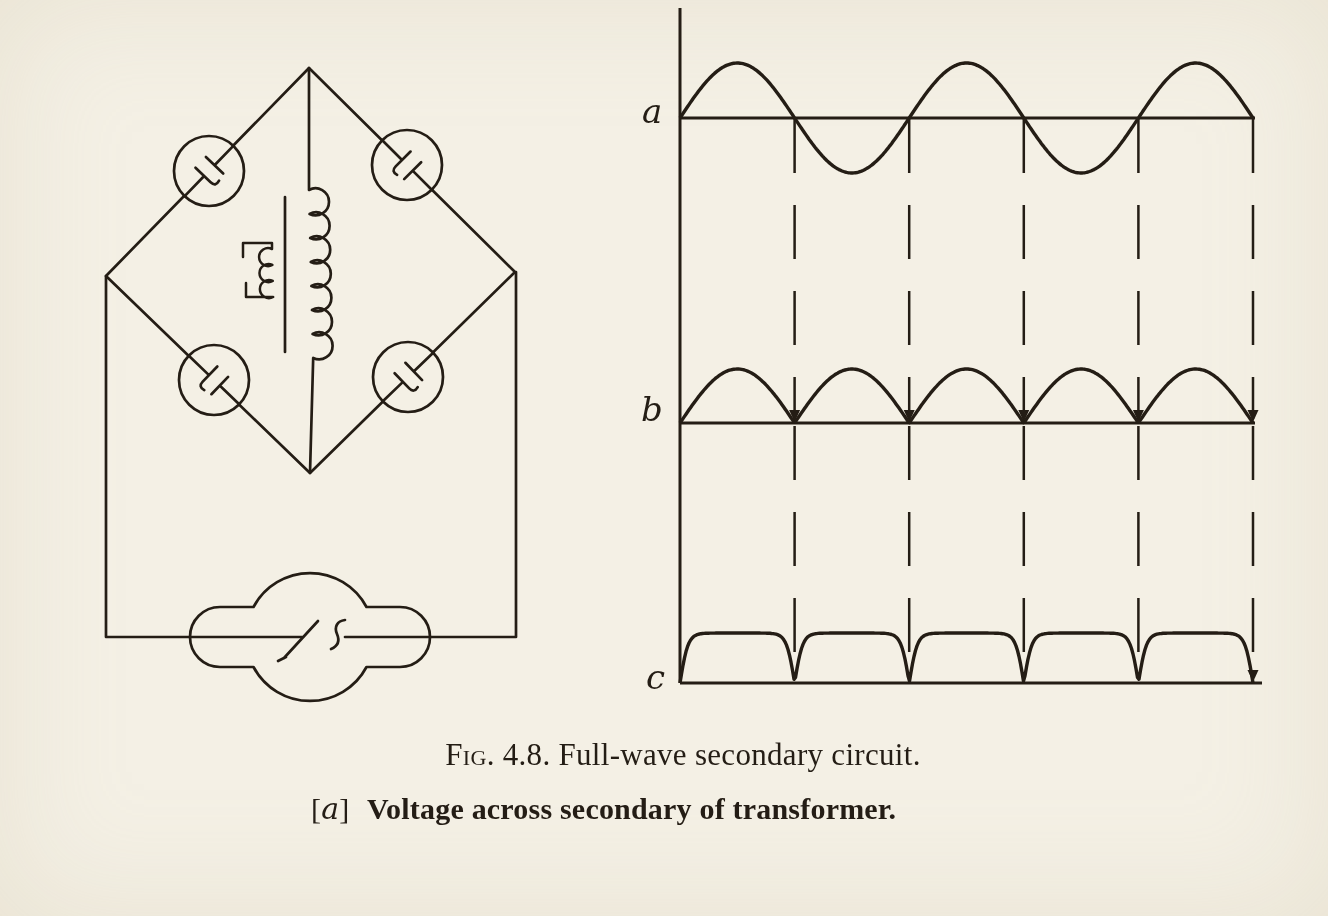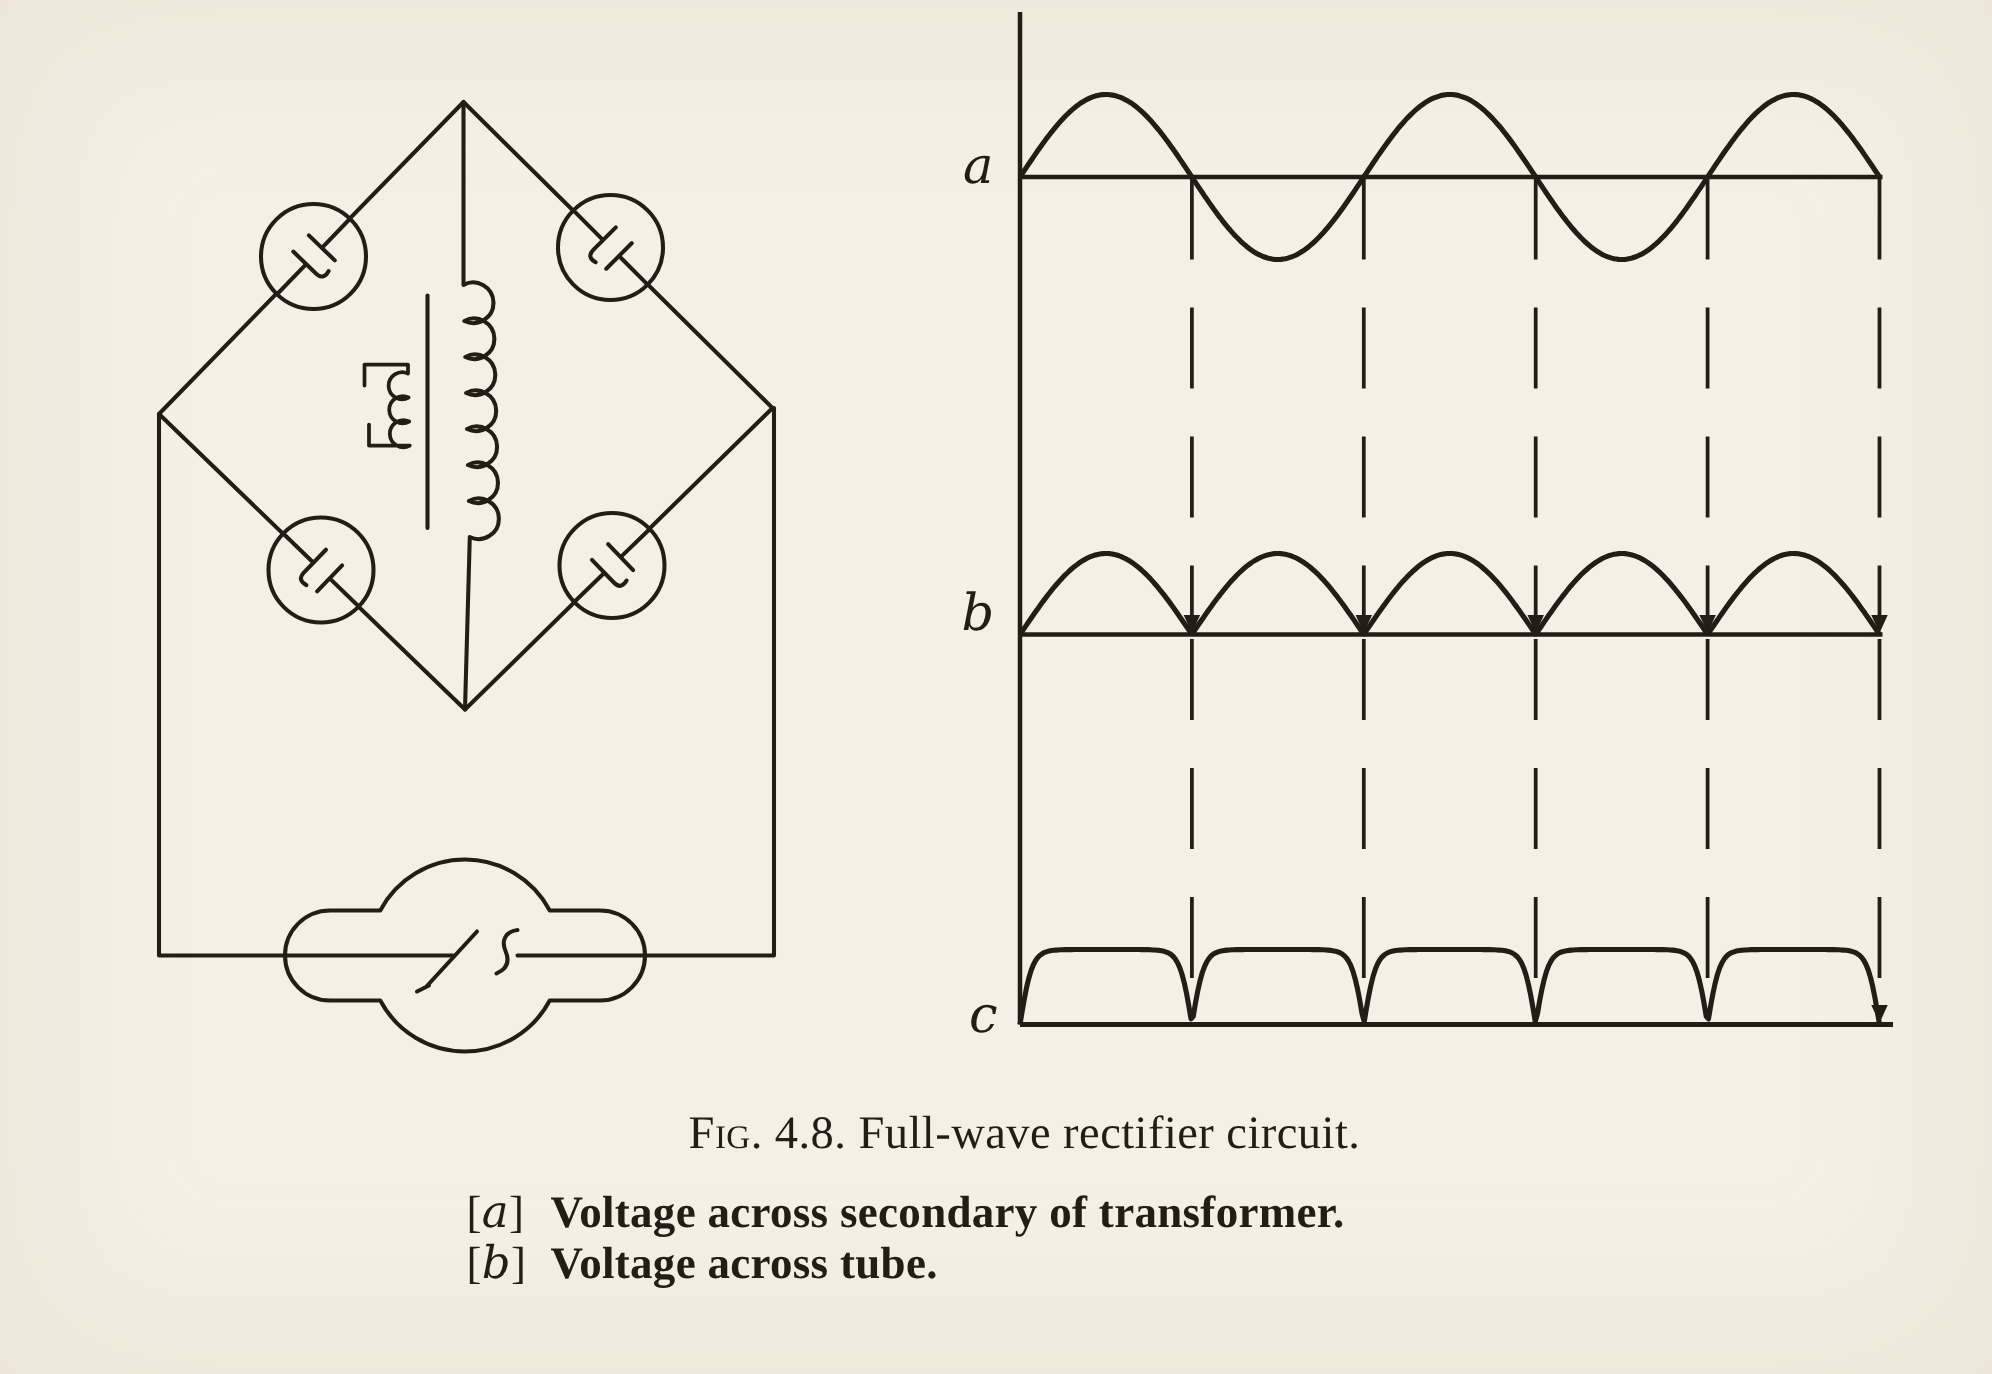--- a/index.html
+++ b/index.html
@@ -113,25 +113,22 @@
         <path d="M680.0 683.0L681.5 673.9L683.0 665.3L684.5 657.8L686.0 651.6L687.5 646.7L689.0 643.0L690.5 640.2L692.0 638.2L693.5 636.7L695.0 635.7L696.5 634.9L698.0 634.4L699.5 634.0L701.0 633.7L702.5 633.5L704.0 633.4L705.5 633.3L707.0 633.2L708.5 633.2L710.0 633.1L711.5 633.1L713.0 633.1L714.5 633.1L716.0 633.0L717.5 633.0L719.0 633.0L720.5 633.0L722.0 633.0L723.5 633.0L725.0 633.0L726.5 633.0L728.0 633.0L729.5 633.0L731.0 633.0L732.5 633.0L734.0 633.0L735.5 633.0L737.0 633.0L738.5 633.0L740.0 633.0L741.5 633.0L743.0 633.0L744.5 633.0L746.0 633.0L747.5 633.0L749.0 633.0L750.5 633.0L752.0 633.0L753.5 633.0L755.0 633.0L756.5 633.0L758.0 633.0L759.5 633.0L761.0 633.1L762.5 633.1L764.0 633.1L765.5 633.1L767.0 633.2L768.5 633.3L770.0 633.3L771.5 633.5L773.0 633.6L774.5 633.9L776.0 634.2L777.5 634.7L779.0 635.3L780.5 636.2L782.0 637.5L783.5 639.3L785.0 641.8L786.5 645.1L788.0 649.5L789.5 655.2L791.0 662.2L792.5 670.3L794.0 679.3L795.5 677.5L797.0 668.6L798.5 660.7L800.0 654.0L801.5 648.5L803.0 644.4L804.5 641.2L806.0 638.9L807.5 637.2L809.0 636.0L810.5 635.2L812.0 634.6L813.5 634.1L815.0 633.8L816.5 633.6L818.0 633.4L819.5 633.3L821.0 633.2L822.5 633.2L824.0 633.1L825.5 633.1L827.0 633.1L828.5 633.1L830.0 633.0L831.5 633.0L833.0 633.0L834.5 633.0L836.0 633.0L837.5 633.0L839.0 633.0L840.5 633.0L842.0 633.0L843.5 633.0L845.0 633.0L846.5 633.0L848.0 633.0L849.5 633.0L851.0 633.0L852.5 633.0L854.0 633.0L855.5 633.0L857.0 633.0L858.5 633.0L860.0 633.0L861.5 633.0L863.0 633.0L864.5 633.0L866.0 633.0L867.5 633.0L869.0 633.0L870.5 633.0L872.0 633.0L873.5 633.0L875.0 633.1L876.5 633.1L878.0 633.1L879.5 633.1L881.0 633.2L882.5 633.2L884.0 633.3L885.5 633.4L887.0 633.6L888.5 633.8L890.0 634.1L891.5 634.5L893.0 635.0L894.5 635.8L896.0 637.0L897.5 638.5L899.0 640.7L900.5 643.6L902.0 647.6L903.5 652.8L905.0 659.2L906.5 666.9L908.0 675.7L909.5 681.1L911.0 672.1L912.5 663.7L914.0 656.5L915.5 650.5L917.0 645.9L918.5 642.4L920.0 639.7L921.5 637.8L923.0 636.5L924.5 635.5L926.0 634.8L927.5 634.3L929.0 633.9L930.5 633.7L932.0 633.5L933.5 633.4L935.0 633.3L936.5 633.2L938.0 633.2L939.5 633.1L941.0 633.1L942.5 633.1L944.0 633.1L945.5 633.0L947.0 633.0L948.5 633.0L950.0 633.0L951.5 633.0L953.0 633.0L954.5 633.0L956.0 633.0L957.5 633.0L959.0 633.0L960.5 633.0L962.0 633.0L963.5 633.0L965.0 633.0L966.5 633.0L968.0 633.0L969.5 633.0L971.0 633.0L972.5 633.0L974.0 633.0L975.5 633.0L977.0 633.0L978.5 633.0L980.0 633.0L981.5 633.0L983.0 633.0L984.5 633.0L986.0 633.0L987.5 633.0L989.0 633.1L990.5 633.1L992.0 633.1L993.5 633.1L995.0 633.2L996.5 633.2L998.0 633.3L999.5 633.4L1001.0 633.5L1002.5 633.7L1004.0 633.9L1005.5 634.3L1007.0 634.8L1008.5 635.5L1010.0 636.5L1011.5 637.8L1013.0 639.7L1014.5 642.4L1016.0 645.9L1017.5 650.5L1019.0 656.5L1020.5 663.7L1022.0 672.1L1023.5 681.1L1025.0 675.7L1026.5 666.9L1028.0 659.2L1029.5 652.8L1031.0 647.6L1032.5 643.6L1034.0 640.7L1035.5 638.5L1037.0 637.0L1038.5 635.8L1040.0 635.0L1041.5 634.5L1043.0 634.1L1044.5 633.8L1046.0 633.6L1047.5 633.4L1049.0 633.3L1050.5 633.2L1052.0 633.2L1053.5 633.1L1055.0 633.1L1056.5 633.1L1058.0 633.1L1059.5 633.0L1061.0 633.0L1062.5 633.0L1064.0 633.0L1065.5 633.0L1067.0 633.0L1068.5 633.0L1070.0 633.0L1071.5 633.0L1073.0 633.0L1074.5 633.0L1076.0 633.0L1077.5 633.0L1079.0 633.0L1080.5 633.0L1082.0 633.0L1083.5 633.0L1085.0 633.0L1086.5 633.0L1088.0 633.0L1089.5 633.0L1091.0 633.0L1092.5 633.0L1094.0 633.0L1095.5 633.0L1097.0 633.0L1098.5 633.0L1100.0 633.0L1101.5 633.0L1103.0 633.0L1104.5 633.1L1106.0 633.1L1107.5 633.1L1109.0 633.1L1110.5 633.2L1112.0 633.2L1113.5 633.3L1115.0 633.4L1116.5 633.6L1118.0 633.8L1119.5 634.1L1121.0 634.6L1122.5 635.2L1124.0 636.0L1125.5 637.2L1127.0 638.9L1128.5 641.2L1130.0 644.4L1131.5 648.5L1133.0 654.0L1134.5 660.7L1136.0 668.6L1137.5 677.5L1139.0 679.3L1140.5 670.3L1142.0 662.2L1143.5 655.2L1145.0 649.5L1146.5 645.1L1148.0 641.8L1149.5 639.3L1151.0 637.5L1152.5 636.2L1154.0 635.3L1155.5 634.7L1157.0 634.2L1158.5 633.9L1160.0 633.6L1161.5 633.5L1163.0 633.3L1164.5 633.3L1166.0 633.2L1167.5 633.1L1169.0 633.1L1170.5 633.1L1172.0 633.1L1173.5 633.0L1175.0 633.0L1176.5 633.0L1178.0 633.0L1179.5 633.0L1181.0 633.0L1182.5 633.0L1184.0 633.0L1185.5 633.0L1187.0 633.0L1188.5 633.0L1190.0 633.0L1191.5 633.0L1193.0 633.0L1194.5 633.0L1196.0 633.0L1197.5 633.0L1199.0 633.0L1200.5 633.0L1202.0 633.0L1203.5 633.0L1205.0 633.0L1206.5 633.0L1208.0 633.0L1209.5 633.0L1211.0 633.0L1212.5 633.0L1214.0 633.0L1215.5 633.0L1217.0 633.0L1218.5 633.1L1220.0 633.1L1221.5 633.1L1223.0 633.1L1224.5 633.2L1226.0 633.2L1227.5 633.3L1229.0 633.4L1230.5 633.5L1232.0 633.7L1233.5 634.0L1235.0 634.4L1236.5 634.9L1238.0 635.7L1239.5 636.7L1241.0 638.2L1242.5 640.2L1244.0 643.0L1245.5 646.7L1247.0 651.6L1248.5 657.8L1250.0 665.3L1251.5 673.9L1253.0 683.0" fill="none" stroke="#241d15" stroke-width="3.4" stroke-linejoin="round"></path>
       </g>
   </svg>
 
   <div class="axis-label" style="left:642px;top:94px;">a</div>
   <div class="axis-label" style="left:641px;top:392px;">b</div>
   <div class="axis-label" style="left:646px;top:660px;">c</div>
 
   <div class="caption">
     <span class="sc">Fig. 4.8.</span>
-    <span>Full-wave rectifier circuit.</span>
+    <span>Full-wave secondary circuit.</span>
   </div>
 
   <div class="legend">
     <div class="legend-row">
       <span class="tag"><span>[</span><i>a</i><span>]</span></span><span class="txt">Voltage across secondary of transformer.</span>
     </div>
-    <div class="legend-row">
-      <span class="tag"><span>[</span><i>b</i><span>]</span></span><span class="txt">Voltage across tube.</span>
-    </div>
   </div>
 
 </div>
 
 </body></html>

